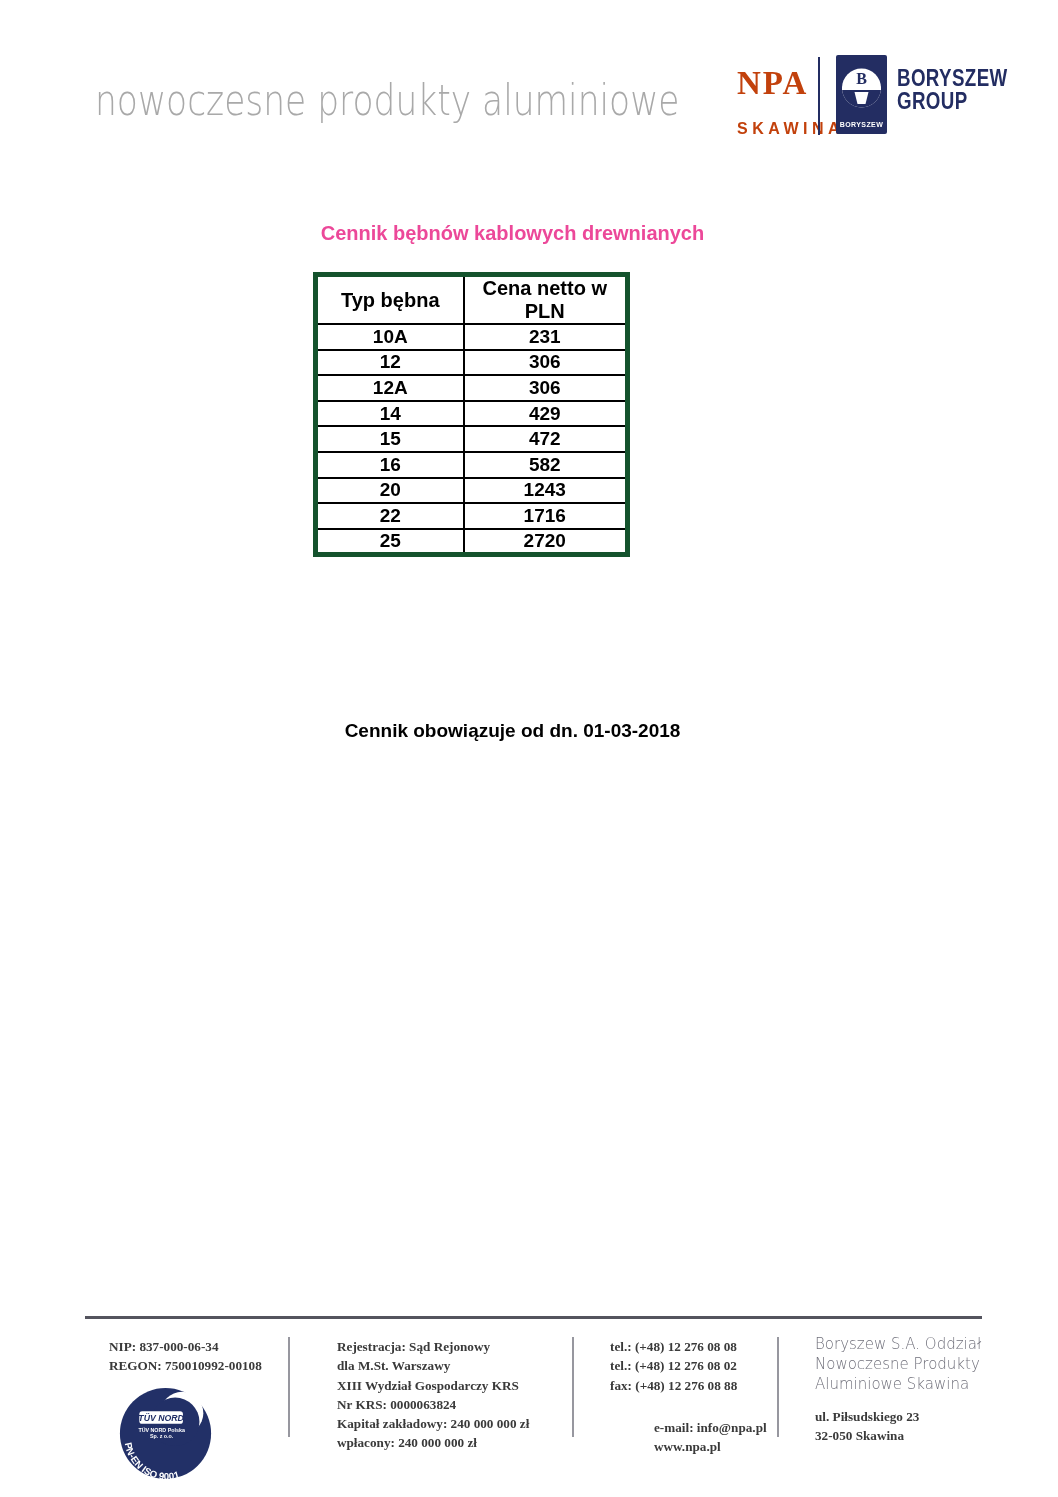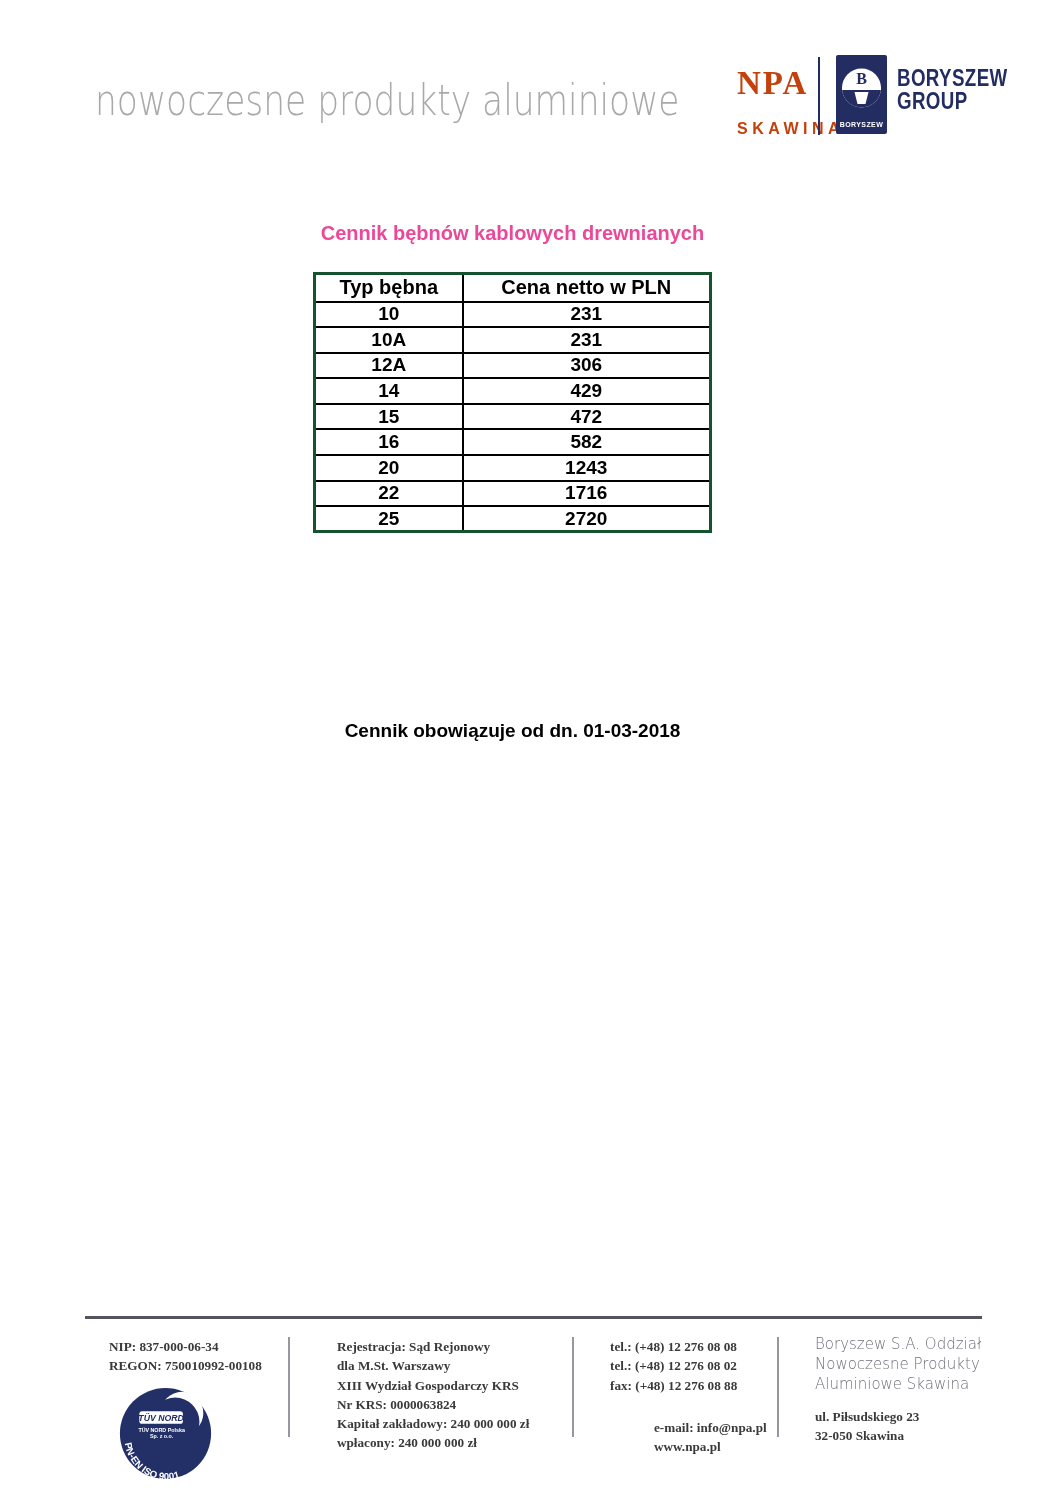--- a/index.html
+++ b/index.html
@@ -66,23 +66,23 @@
     position: absolute;
     left: 313px; top: 222px; width: 399px;
     text-align: center;
     font-weight: 700;
     font-size: 20px;
     color: #ec4899;
   }
   table.price-table {
     position: absolute;
     left: 313px; top: 272px;
-    width: 399px;
+    width: 317px;
     border-collapse: collapse;
-    border: 3px solid #14532d;
+    border: 5px solid #14532d;
   }
   table.price-table th, table.price-table td {
     border: 2px solid #000;
     text-align: center;
     vertical-align: middle;
     color: #000;
     padding: 0;
   }
   table.price-table th {
     height: 28px;
@@ -180,26 +180,26 @@
 
   <table class="price-table">
     <thead>
         <tr>
           <th>Typ bębna</th>
           <th>Cena netto w PLN</th>
         </tr>
       </thead>
     <tbody>
         <tr>
-          <td>10</td>
-          <td>231</td>
-        </tr>
-        <tr>
           <td>10A</td>
           <td>231</td>
+        </tr>
+        <tr>
+          <td>12</td>
+          <td>306</td>
         </tr>
         <tr>
           <td>12A</td>
           <td>306</td>
         </tr>
         <tr>
           <td>14</td>
           <td>429</td>
         </tr>
         <tr>

